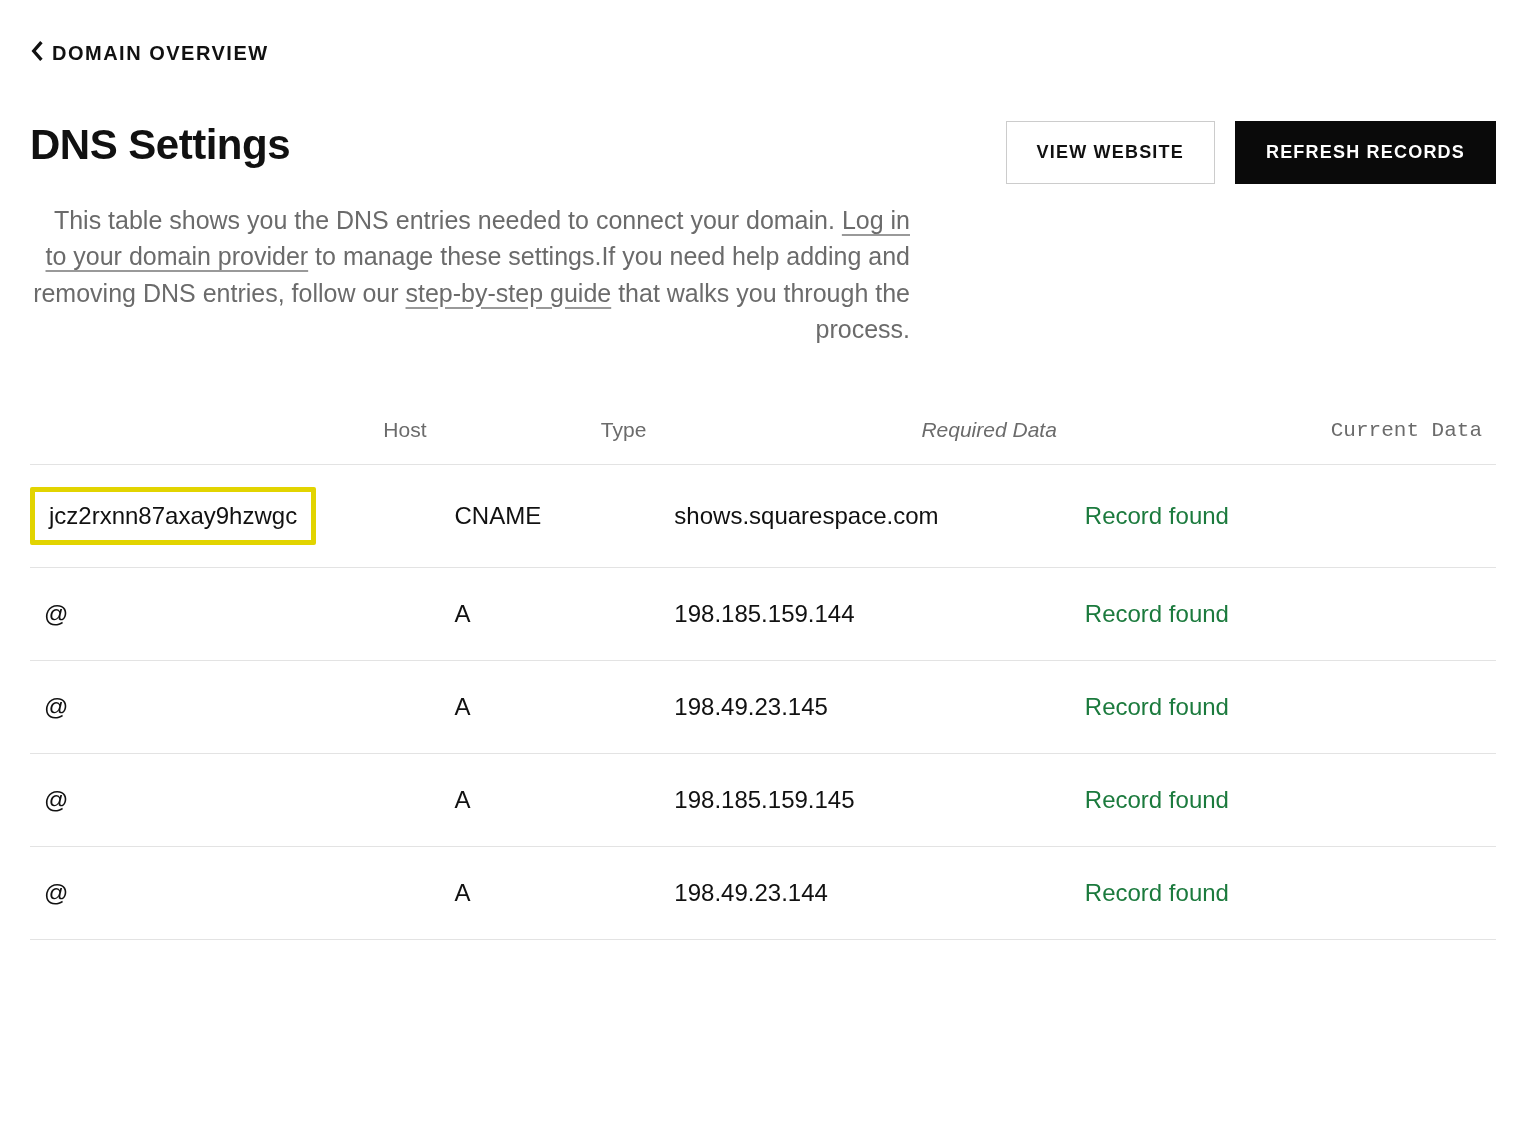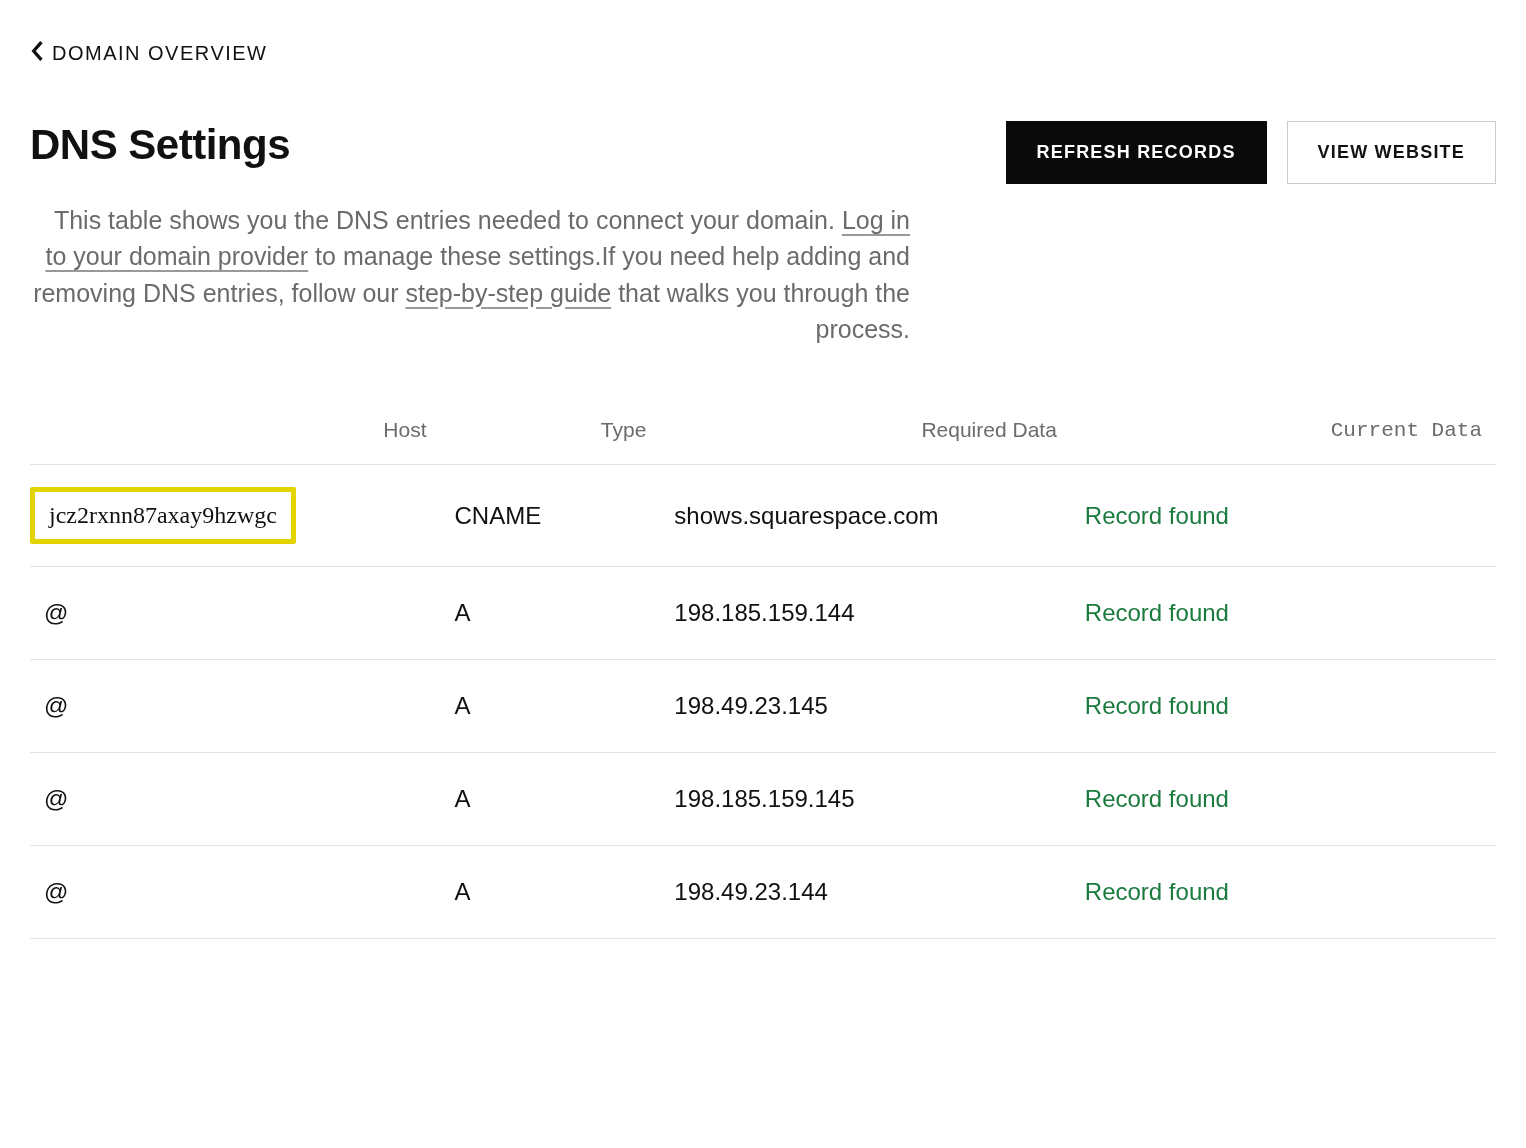--- a/index.html
+++ b/index.html
@@ -20,21 +20,21 @@
       gap: 8px;
       cursor: pointer;
       margin-bottom: 55px;
     }
     .back-chevron {
       width: 14px;
       height: 22px;
     }
     .back-label {
       font-size: 20px;
-      font-weight: 400;
+      font-weight: 700;
       letter-spacing: 1.5px;
       color: #111111;
     }
     .header-row {
       display: flex;
       justify-content: space-between;
       align-items: flex-start;
       margin-bottom: 18px;
       gap: 20px;
     }
@@ -95,50 +95,49 @@
       border-bottom: 1px solid #e3e3e3;
       font-size: 24px;
       color: #111111;
       vertical-align: middle;
     }
     .dns-table td.status {
       color: #1b7a3d;
     }
     .col-host { width: 28%; }
     .col-type { width: 15%; }
-    .col-required { width: 28%; }
+    .col-required { width: 28%; font-style: italic; }
     .col-current { width: 29%; font-family: Liberation Mono, monospace; }
     .highlight-box {
       display: inline-block;
       border: 5px solid #e2d400;
       padding: 10px 14px;
       margin: -10px -14px;
       border-radius: 2px;
-      font-family: Liberation Serif, serif;
     }
   </style>
 </head>
 <body>
 
 
 
 <div class="back-link">
   <span>
     <svg class="back-chevron" viewBox="0 0 12 20" fill="none" stroke="#111" stroke-width="3">
       <polyline points="10,2 3,10 10,18"></polyline>
     </svg>
   </span>
   <span class="back-label">DOMAIN OVERVIEW</span>
 </div>
 
 <div class="header-row">
   <h1 class="page-title">DNS Settings</h1>
   <div class="button-group">
+    <button class="btn">VIEW WEBSITE</button>
     <button class="btn btn-primary">REFRESH RECORDS</button>
-    <button class="btn">VIEW WEBSITE</button>
   </div>
 </div>
 
 <p class="description">
   <span>This table shows you the DNS entries needed to connect your domain. </span><span class="link">Log in to your domain provider</span><span> to manage these settings.If you need help adding and removing DNS entries, follow our </span><span class="link">step-by-step guide</span><span> that walks you through the process.</span>
 </p>
 
 <table class="dns-table">
   <thead>
     <tr>

